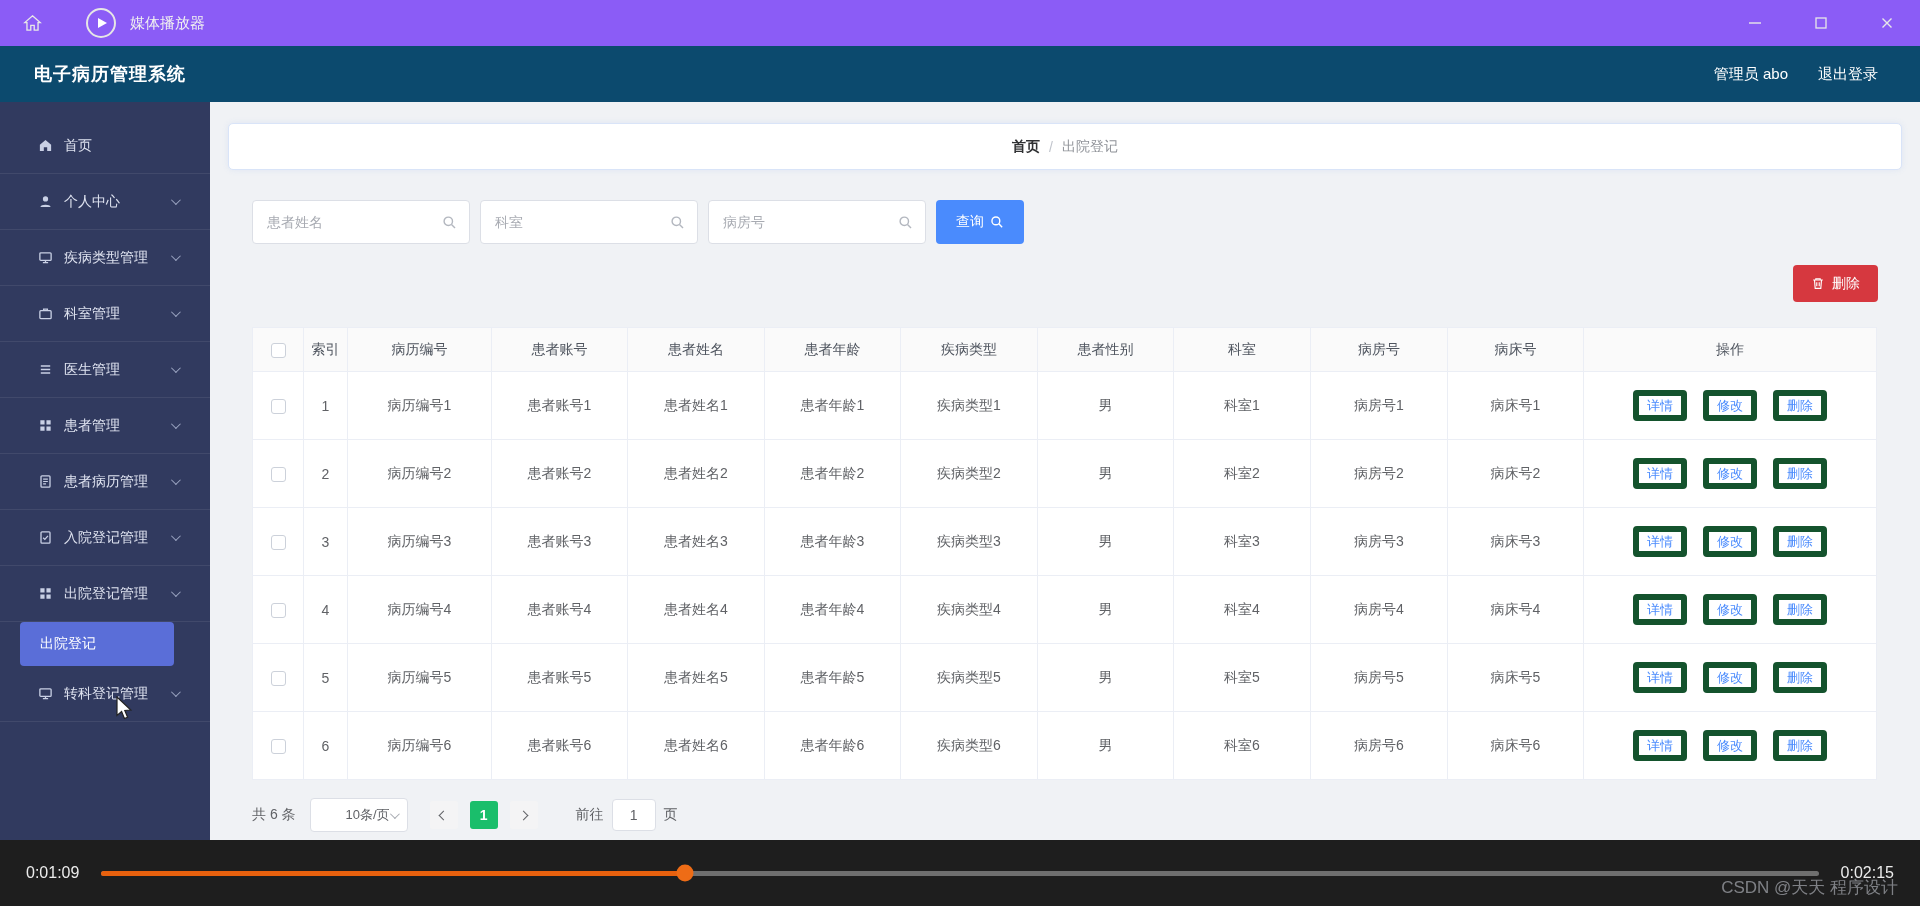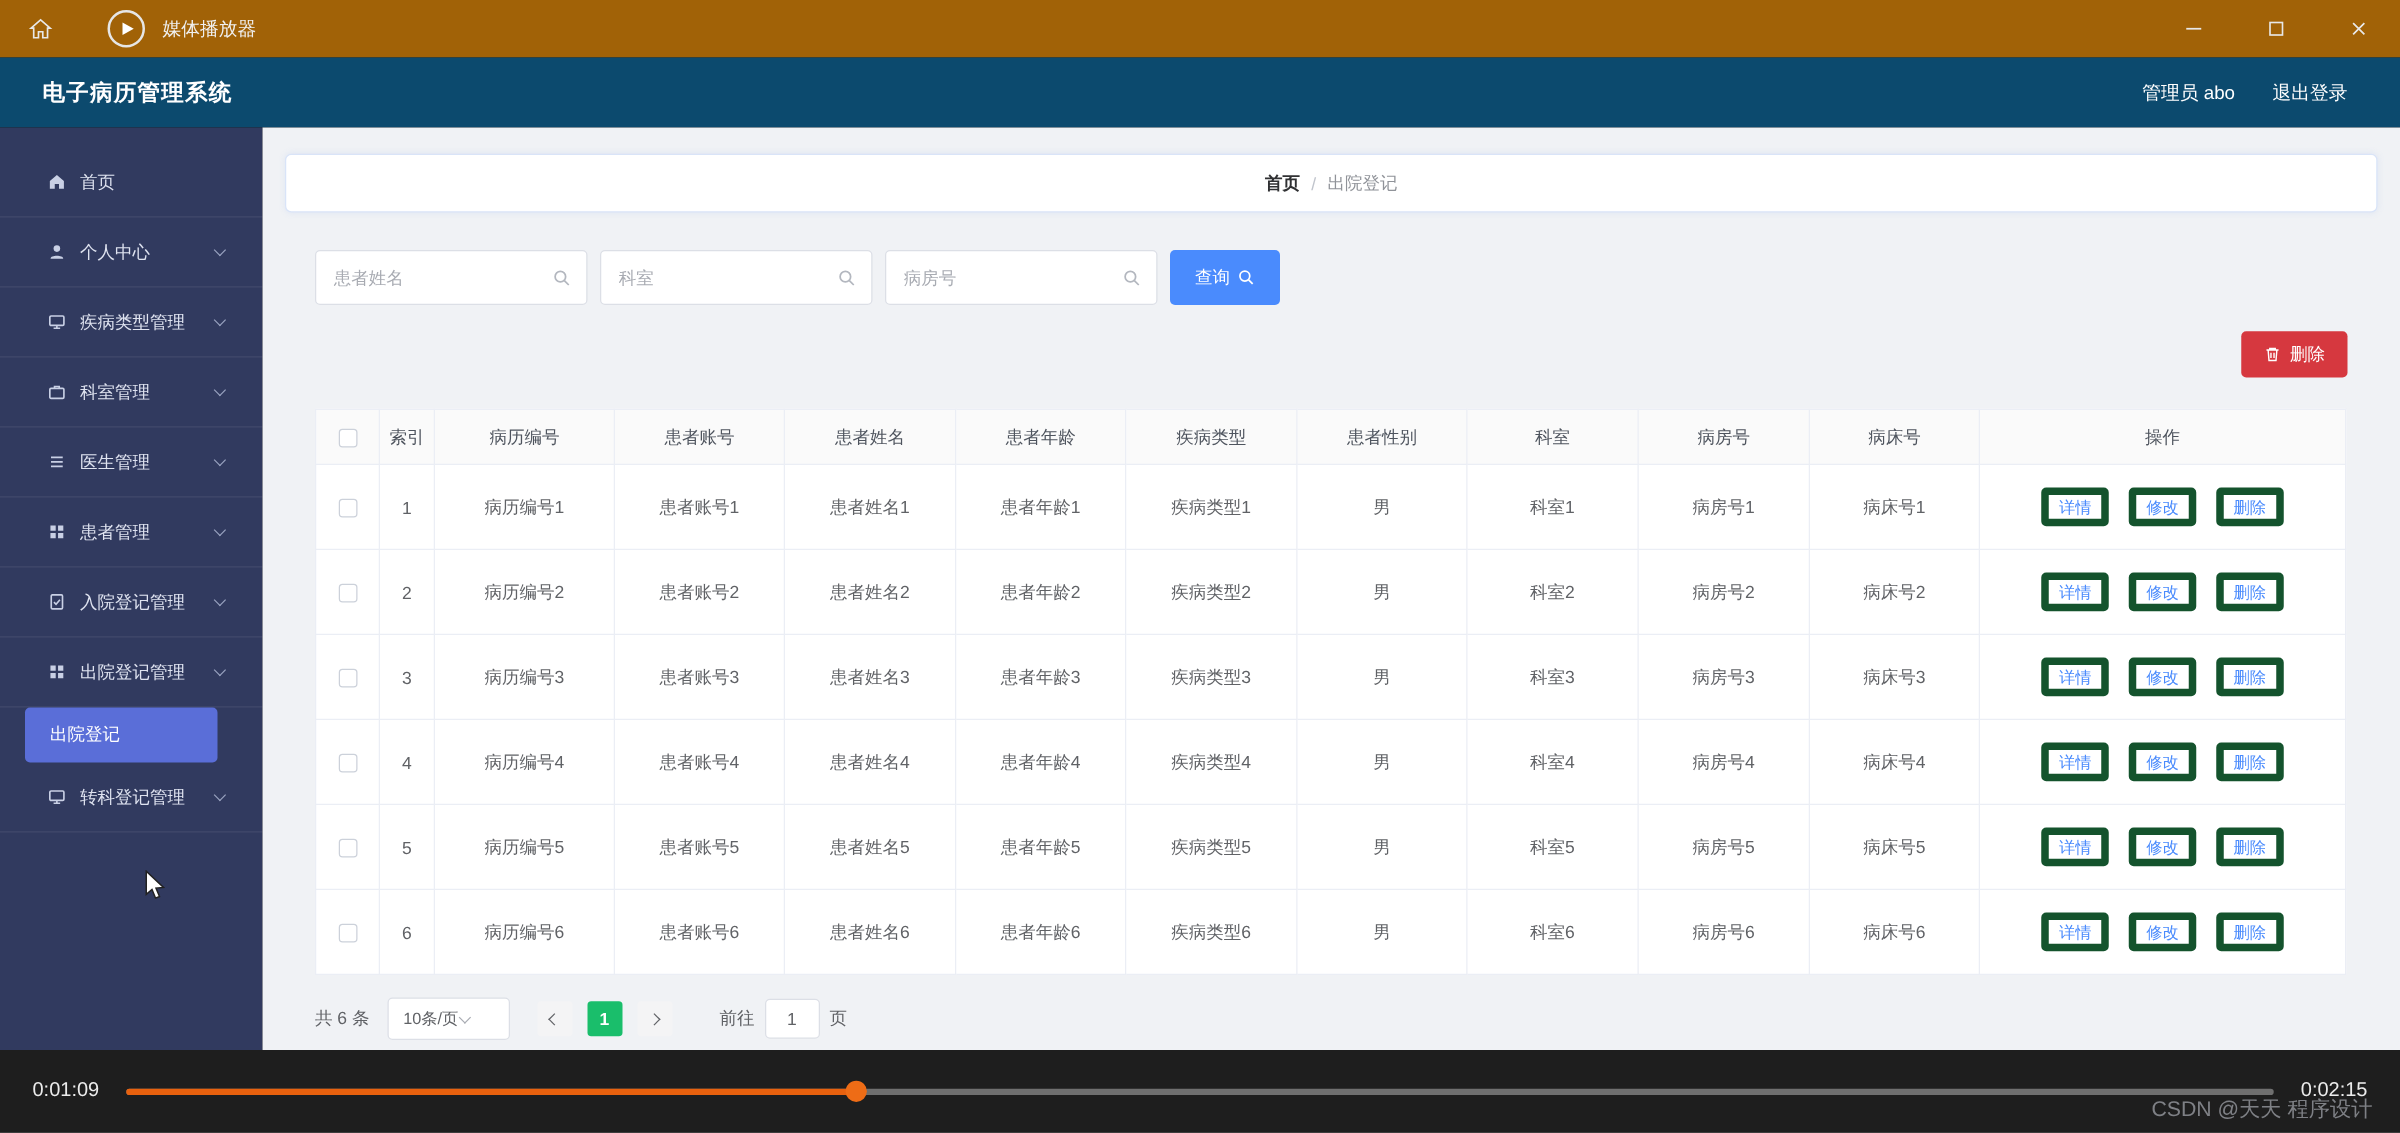--- a/index.html
+++ b/index.html
@@ -1,21 +1,21 @@
 <!DOCTYPE html>
 <html><head>
 <meta charset="utf-8">
 <style>
   * { margin:0; padding:0; box-sizing:border-box; }
   html,body { width:1920px; height:906px; overflow:hidden; background:#111;
     font-family:"Liberation Sans","DejaVu Sans",sans-serif; }
   body { position:relative; }
 
   
-  .titlebar { height:46px; background:#a16207; display:flex; align-items:center; }
+  .titlebar { height:46px; background:#8b5cf6; display:flex; align-items:center; }
   .tb-home { width:64px; height:46px; display:flex; align-items:center; justify-content:center; cursor:pointer; }
   .tb-logo { width:30px; height:30px; border:2px solid #e6e6e6; border-radius:50%;
     display:flex; align-items:center; justify-content:center; margin:0 14px 0 22px; }
   .tb-logo .tri { width:0; height:0; border-left:9px solid #fff; border-top:5.5px solid transparent;
     border-bottom:5.5px solid transparent; margin-left:3px; }
   .tb-title { font-size:15px; color:#f0f0f0; }
   .tb-spacer { flex:1; }
   .tb-btn { width:66px; height:46px; display:flex; align-items:center; justify-content:center; cursor:pointer; }
 
   
@@ -72,21 +72,21 @@
   td { height:68px; color:#606266; }
   .cb { width:15px; height:15px; border:1px solid #ccd1da; border-radius:3px; background:#fff;
     display:inline-block; vertical-align:middle; cursor:pointer; }
   .btn-action { width:54px; height:31px; background:#fff; border:6px solid #14532d; border-radius:4px;
     color:#4a8bfd; font-size:13px; margin:0 6px; cursor:pointer; font-family:inherit; }
 
   
   .pagination { display:flex; align-items:center; margin-top:18px; font-size:14px; color:#606266; }
   .pg-total { margin-right:14px; }
   .page-size { width:98px; height:34px; border:1px solid #dcdfe6; border-radius:4px; background:#fff;
-    display:flex; align-items:center; justify-content:flex-start; padding:0 10px 0 12px;
+    display:flex; align-items:center; justify-content:flex-end; padding:0 10px 0 12px;
     color:#606266; font-size:13px; cursor:pointer; }
   .sel-chev { width:7px; height:7px; border-right:1.4px solid #a8abb2; border-bottom:1.4px solid #a8abb2;
     transform:rotate(45deg) translateY(-2px); }
   .pg-btn { width:28px; height:28px; background:#f4f4f5; border-radius:3px; display:flex;
     align-items:center; justify-content:center; cursor:pointer; }
   .pg-prev { margin-left:22px; }
   .pg-page { width:28px; height:28px; background:#1abe6b; color:#fff; border-radius:3px; display:flex;
     align-items:center; justify-content:center; font-weight:bold; margin:0 12px; cursor:pointer; }
   .arrow-l { width:7px; height:7px; border-left:1.6px solid #606266; border-bottom:1.6px solid #606266;
     transform:rotate(45deg); }
@@ -196,20 +196,28 @@
     </div>
 
     <div class="menu-item">
       <svg class="mi-icon" viewBox="0 0 16 16">
           <path d="M2.5 2.5 H7 V7 H2.5 Z M9 2.5 H13.5 V7 H9 Z M2.5 9 H7 V13.5 H2.5 Z M9 9 H13.5 V13.5 H9 Z" fill="#c9d0e5"></path>
         </svg>
       <span class="mi-label">患者管理</span>
       <i class="chev"></i>
     </div>
 
+    <div class="menu-item">
+      <svg class="mi-icon" viewBox="0 0 16 16">
+          <rect x="3.2" y="2" width="9.6" height="12" rx="1" fill="none" stroke="#c9d0e5" stroke-width="1.4"></rect>
+          <path d="M5.5 5.5 H10.5 M5.5 8 H10.5 M5.5 10.5 H8.5" stroke="#c9d0e5" stroke-width="1.2"></path>
+        </svg>
+      <span class="mi-label">患者病历管理</span>
+      <i class="chev"></i>
+    </div>
 
     <div class="menu-item">
       <svg class="mi-icon" viewBox="0 0 16 16">
           <rect x="3.2" y="2" width="9.6" height="12" rx="1" fill="none" stroke="#c9d0e5" stroke-width="1.4"></rect>
           <path d="M5.5 8.2 L7.3 10 L10.6 6.2" fill="none" stroke="#c9d0e5" stroke-width="1.4"></path>
         </svg>
       <span class="mi-label">入院登记管理</span>
       <i class="chev"></i>
     </div>
 

